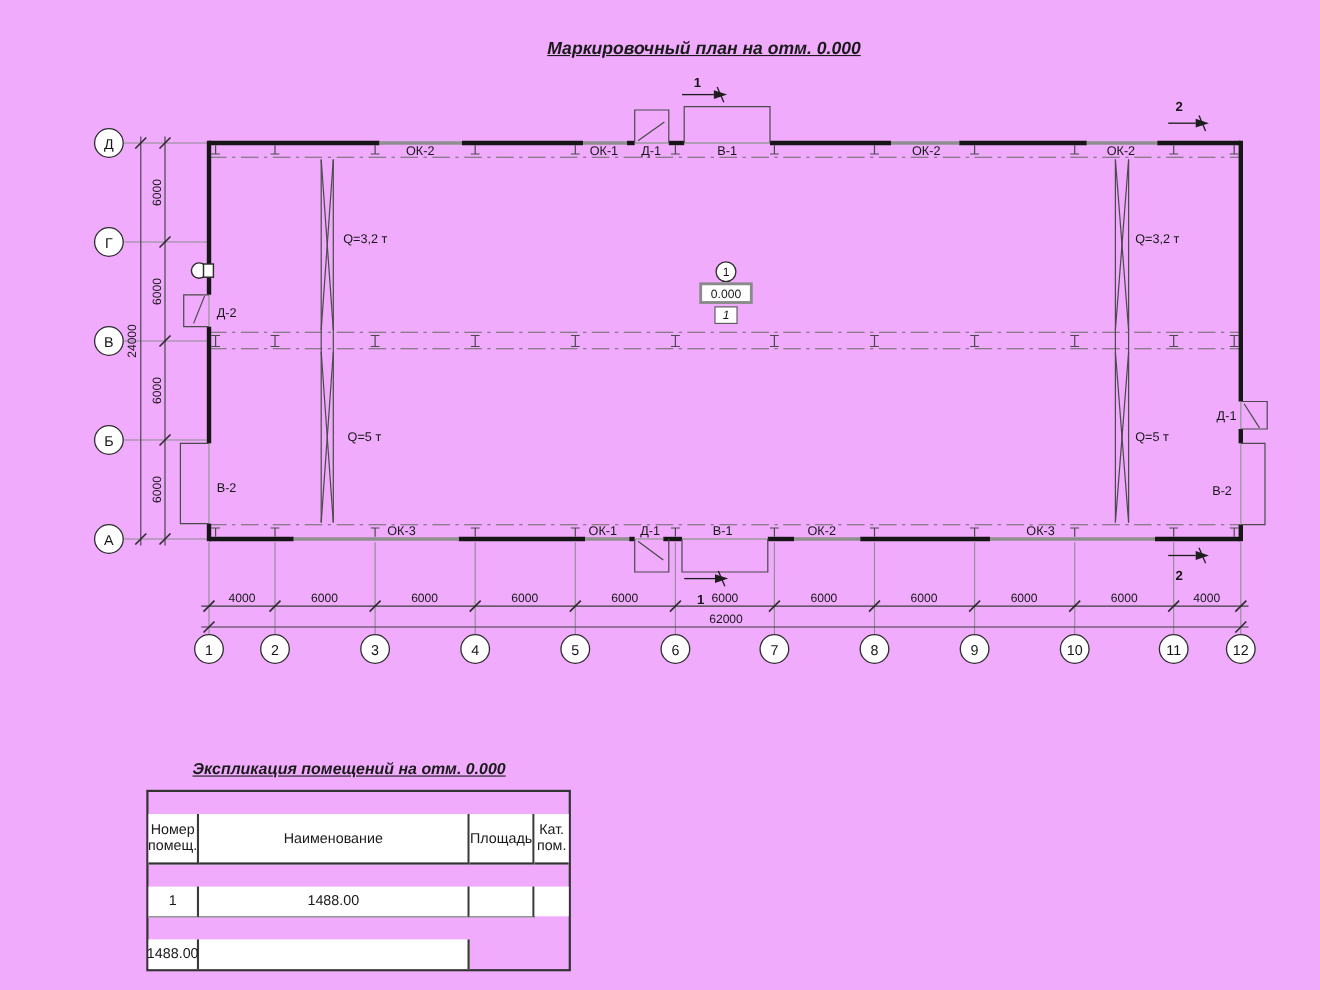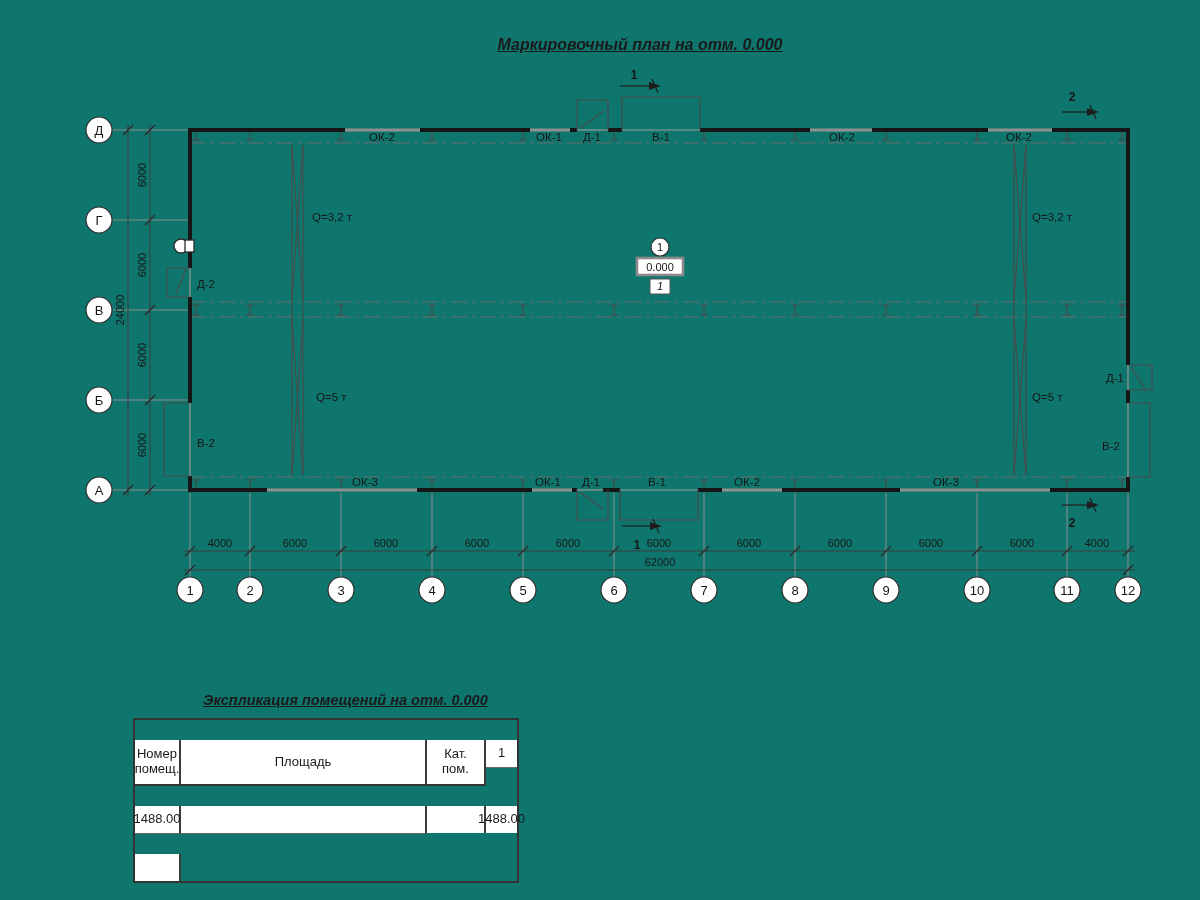--- a/index.html
+++ b/index.html
@@ -1,16 +1,16 @@
 <!DOCTYPE html>
 <html><head>
 <meta charset="utf-8">
 <style>
   html,body{margin:0;padding:0;background:#fff;}
-  #stage{position:relative;width:1200px;height:900px;background:#0f766e;overflow:hidden;
+  #stage{position:relative;width:1200px;height:900px;background:#f0abfc;overflow:hidden;
          font-family:"Liberation Sans",sans-serif;color:#1a1a1a;}
   #plan-title{position:absolute;left:390px;top:36px;width:500px;text-align:center;
       font-style:italic;font-weight:bold;font-size:16px;}
   #plan-title span{text-decoration:underline;}
   #plan-svg{position:absolute;left:0;top:0;}
   
   .wall{stroke:#161616;stroke-width:4;fill:none;}
   .win{stroke:#8f8f8f;stroke-width:3;fill:none;}
   .thr{stroke:#9a9a9a;stroke-width:1.2;fill:none;}
   .thin{stroke:#4a4a4a;stroke-width:1.1;fill:none;}
@@ -23,21 +23,21 @@
   .arrowln{stroke:#1e1e1e;stroke-width:1.2;fill:none;}
   .arrowhd{fill:#1e1e1e;stroke:none;}
   text{font-family:"Liberation Sans",sans-serif;fill:#161616;}
   .lbl{font-size:11.5px;}
   .dimtxt{font-size:11px;}
   .circtxt{font-size:13px;}
   .marktxt{font-size:12px;font-weight:bold;}
   .italic1{font-style:italic;}
   
   #expl{position:absolute;left:133px;top:692px;}
-  #expl-title{font-style:italic;font-weight:bold;font-size:14.5px;margin:0 0 10px 70px;}
+  #expl-title{font-style:italic;font-weight:bold;font-size:14.5px;margin:0 0 10px 42px;}
   #expl-title span{text-decoration:underline;}
   .tbl{display:grid;grid-template-columns:46px 246px 59px 31px;border:2px solid #333;width:382px;}
   .tbl .c{border-right:2px solid #3a3a3a;border-bottom:1px solid #6a6a6a;
       display:flex;align-items:center;justify-content:center;font-size:13px;
       white-space:pre-line;text-align:center;line-height:1.15;background:#fff;margin-top:20px;}
   .tbl .c:nth-child(4n){border-right:none;}
   .tbl .hd{height:44px;border-bottom:2.5px solid #333;}
   .tbl .rw{height:27px;}
   .tbl .left{justify-content:flex-start;padding-left:9px;text-align:left;}
   .tbl .last{border-bottom:none;}
@@ -363,20 +363,21 @@
     </g>
   </svg>
 
   <div id="expl">
     <div id="expl-title">
       <span>Экспликация помещений на отм. 0.000</span>
     </div>
     <div class="tbl">
       <div class="c hd">Номер
 помещ.</div>
+      <div class="c hd">Наименование</div>
       <div class="c hd">Площадь</div>
       <div class="c hd">Кат.
 пом.</div>
 
       <div class="c rw">1</div>
       <div class="c rw">1488.00</div>
       <div class="c rw"></div>
 
       <div class="c rw last"></div>
       <div class="c rw last">1488.00</div>

